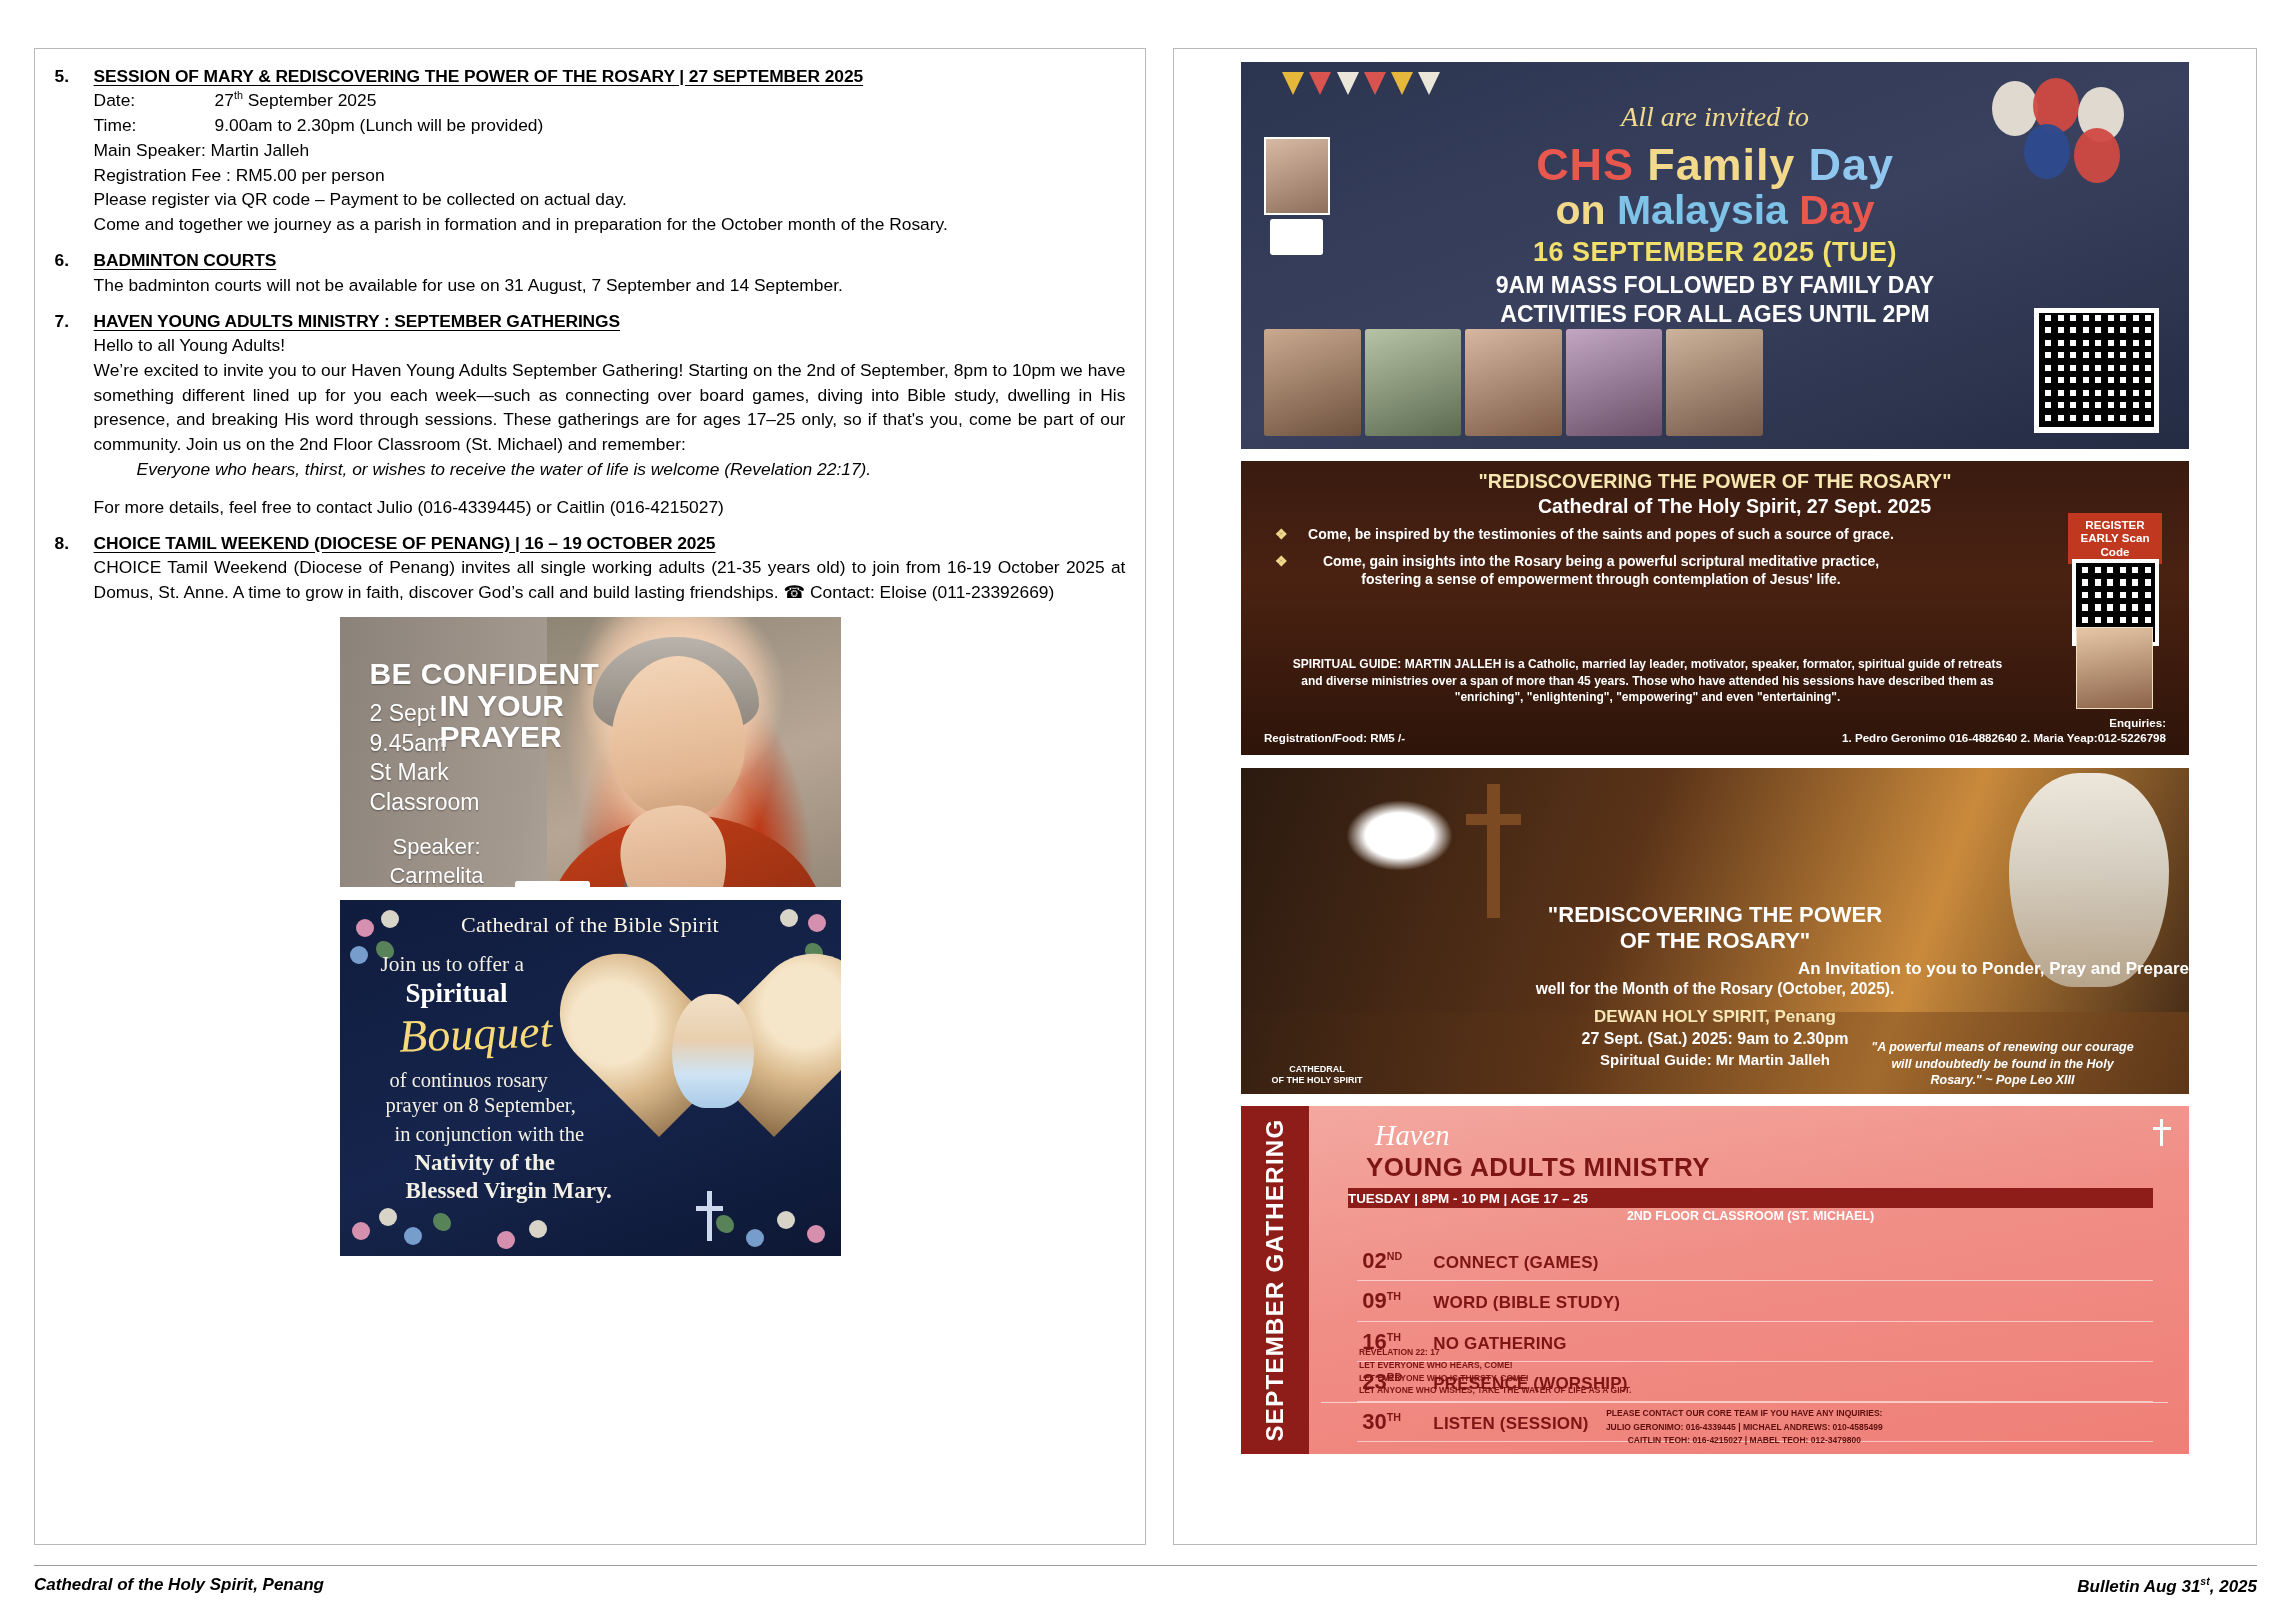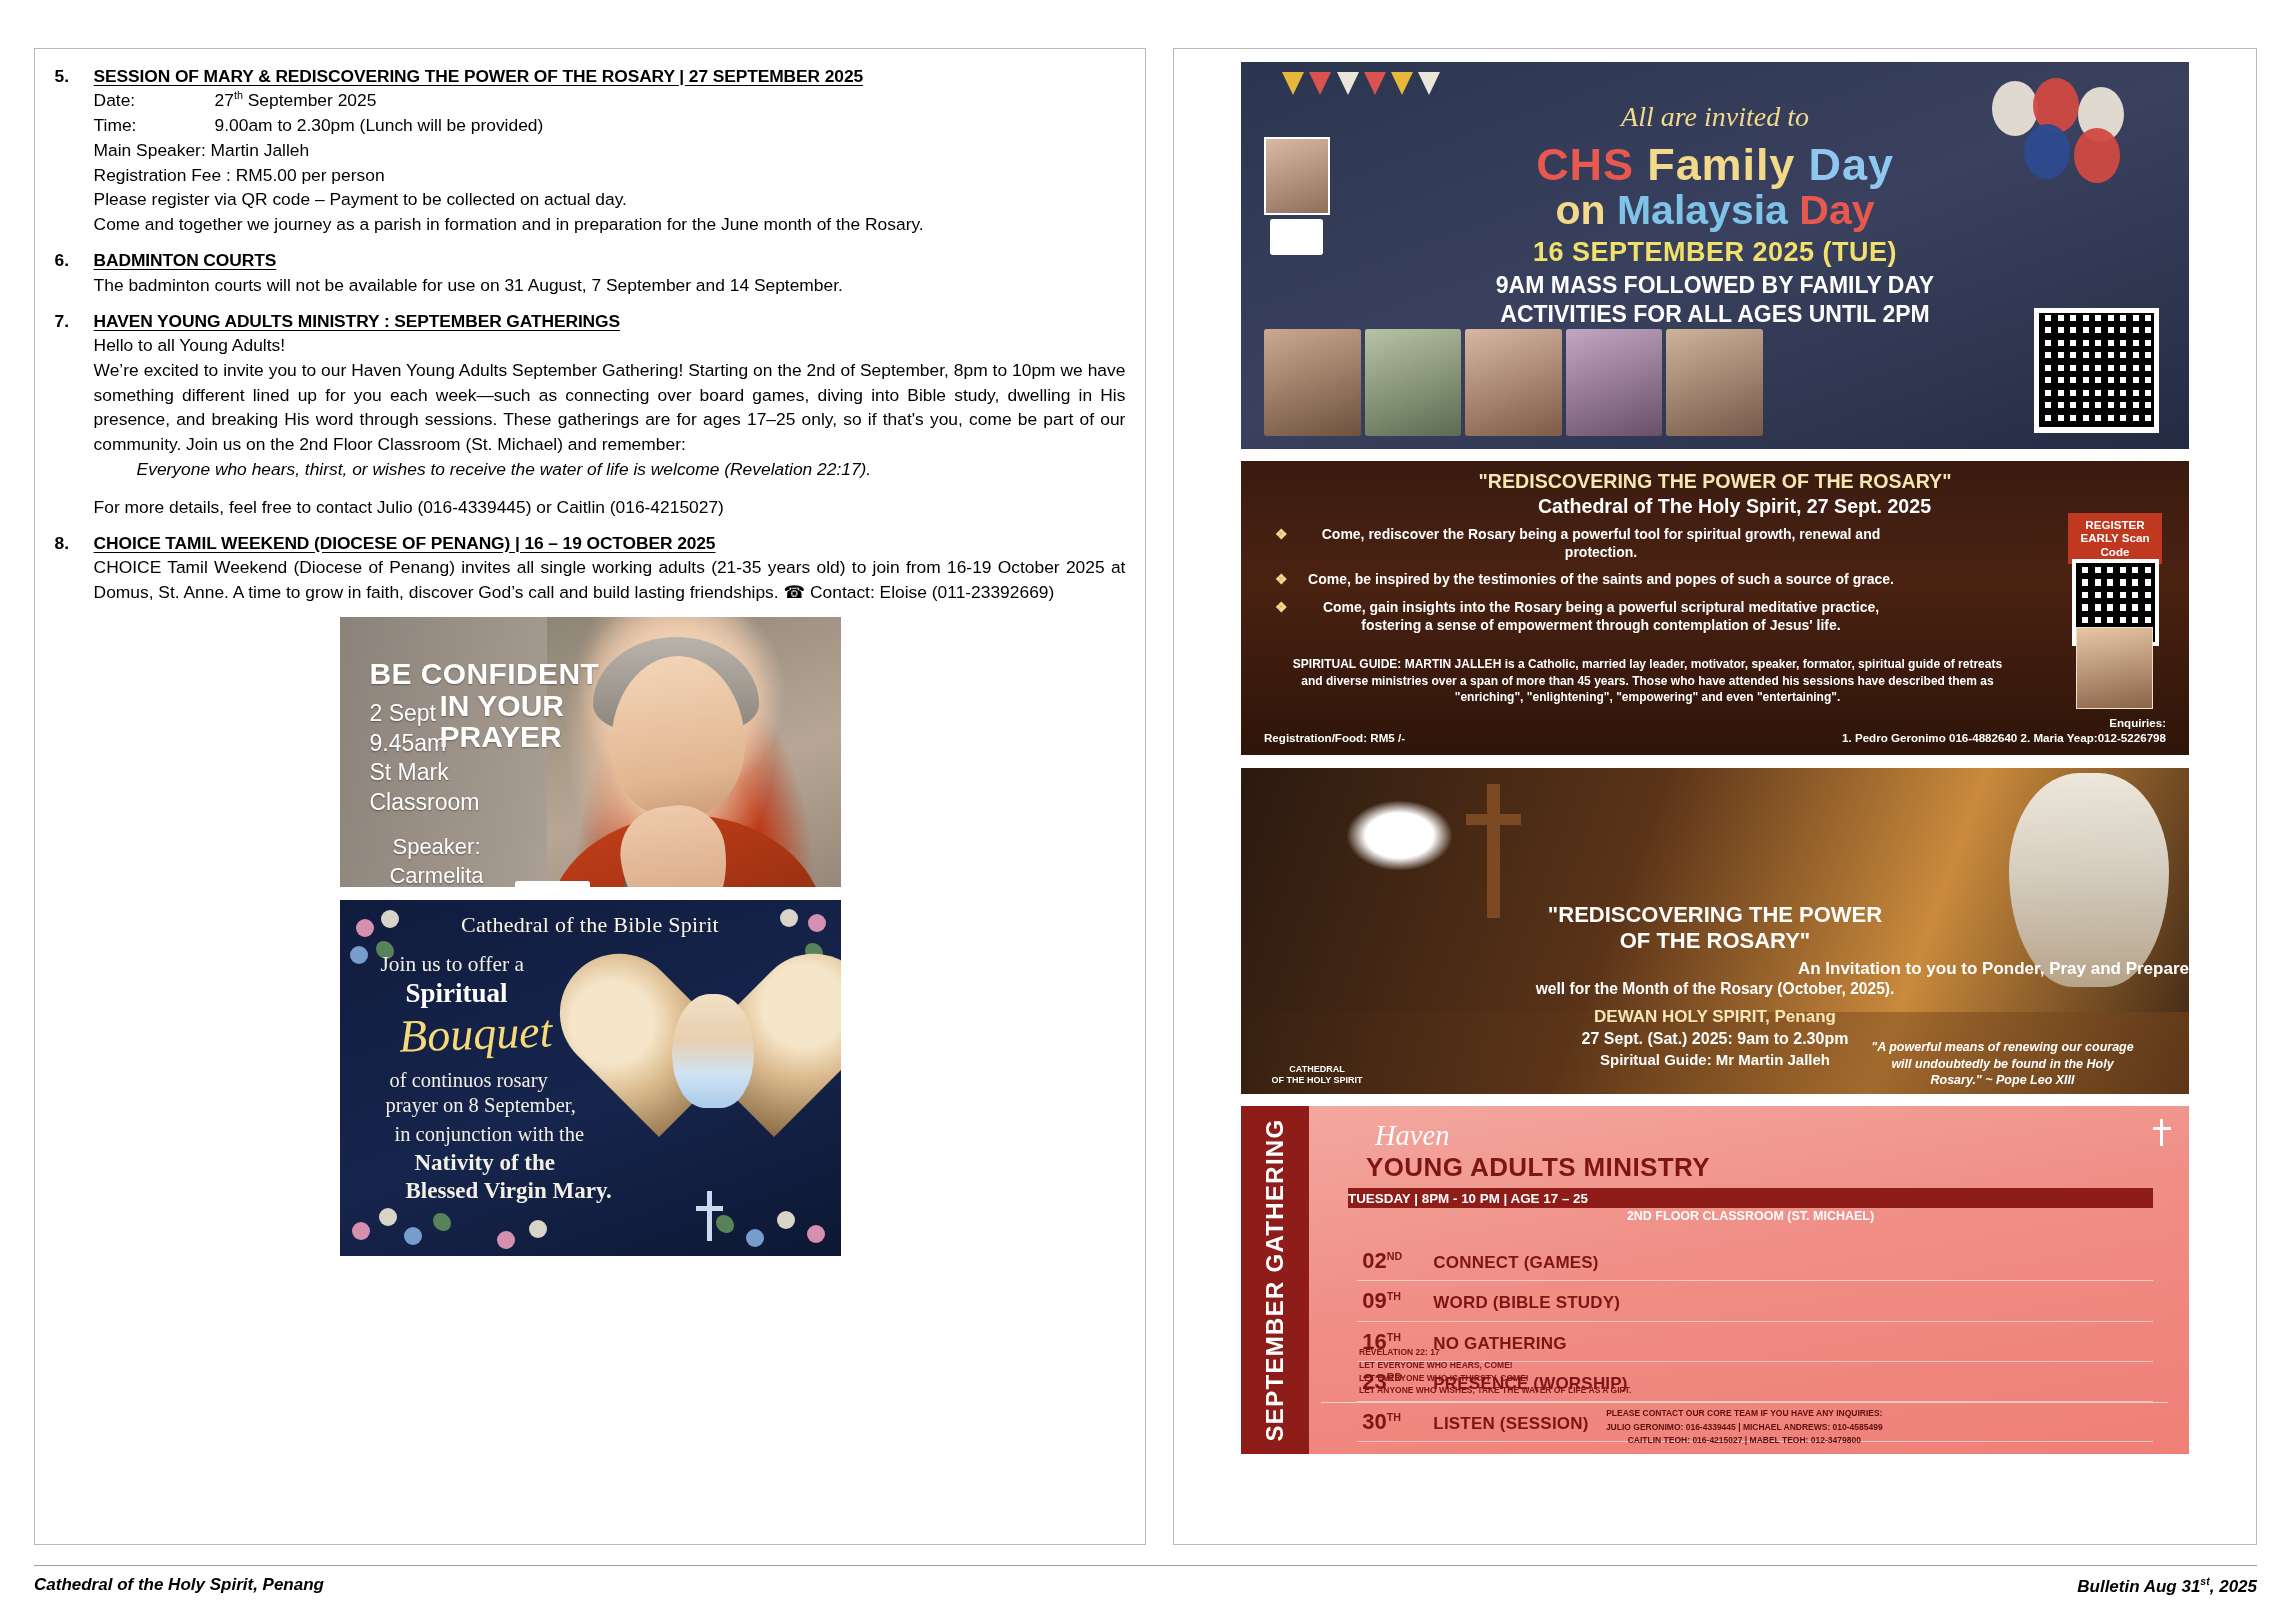--- a/index.html
+++ b/index.html
@@ -346,21 +346,21 @@
             <span class="k">Date:</span>
             <span><span>27</span><sup>th</sup><span> September 2025</span></span>
           </div>
           <div class="line kv">
             <span class="k">Time:</span>
             <span>9.00am to 2.30pm (Lunch will be provided)</span>
           </div>
           <div class="line">Main Speaker: Martin Jalleh</div>
           <div class="line">Registration Fee : RM5.00 per person</div>
           <div class="line">Please register via QR code – Payment to be collected on actual day.</div>
-          <div class="line">Come and together we journey as a parish in formation and in preparation for the June month of the Rosary.</div>
+          <div class="line">Come and together we journey as a parish in formation and in preparation for the October month of the Rosary.</div>
         </div>
       </div>
 
       <div class="item">
         <div class="num">6.</div>
         <div class="body">
           <div class="head">BADMINTON COURTS</div>
           <div class="line">The badminton courts will not be available for use on 31 August, 7 September and 14 September.</div>
         </div>
       </div>
@@ -493,21 +493,20 @@
           </div>
           <div class="qr">
               <div class="qrp"></div>
             </div>
         </div>
 
         <div class="rp rp2">
           <div class="h1">"REDISCOVERING THE POWER OF THE ROSARY"</div>
           <div class="h2">Cathedral of The Holy Spirit, 27 Sept. 2025</div>
           <ul>
-            <li>Come, rediscover the Rosary being a powerful tool for spiritual growth, renewal and protection.</li>
             <li>Come, be inspired by the testimonies of the saints and popes of such a source of grace.</li>
             <li>Come, gain insights into the Rosary being a powerful scriptural meditative practice, fostering a sense of empowerment through contemplation of Jesus' life.</li>
           </ul>
           <div class="reg">REGISTER EARLY Scan Code</div>
           <div class="qr2">
               <div class="qrp"></div>
             </div>
           <div class="guide">SPIRITUAL GUIDE: MARTIN JALLEH is a Catholic, married lay leader, motivator, speaker, formator, spiritual guide of retreats and diverse ministries over a span of more than 45 years. Those who have attended his sessions have described them as "enriching", "enlightening", "empowering" and even "entertaining".</div>
           <div class="portrait"></div>
           <div class="foot">Registration/Food: RM5 /-</div>

